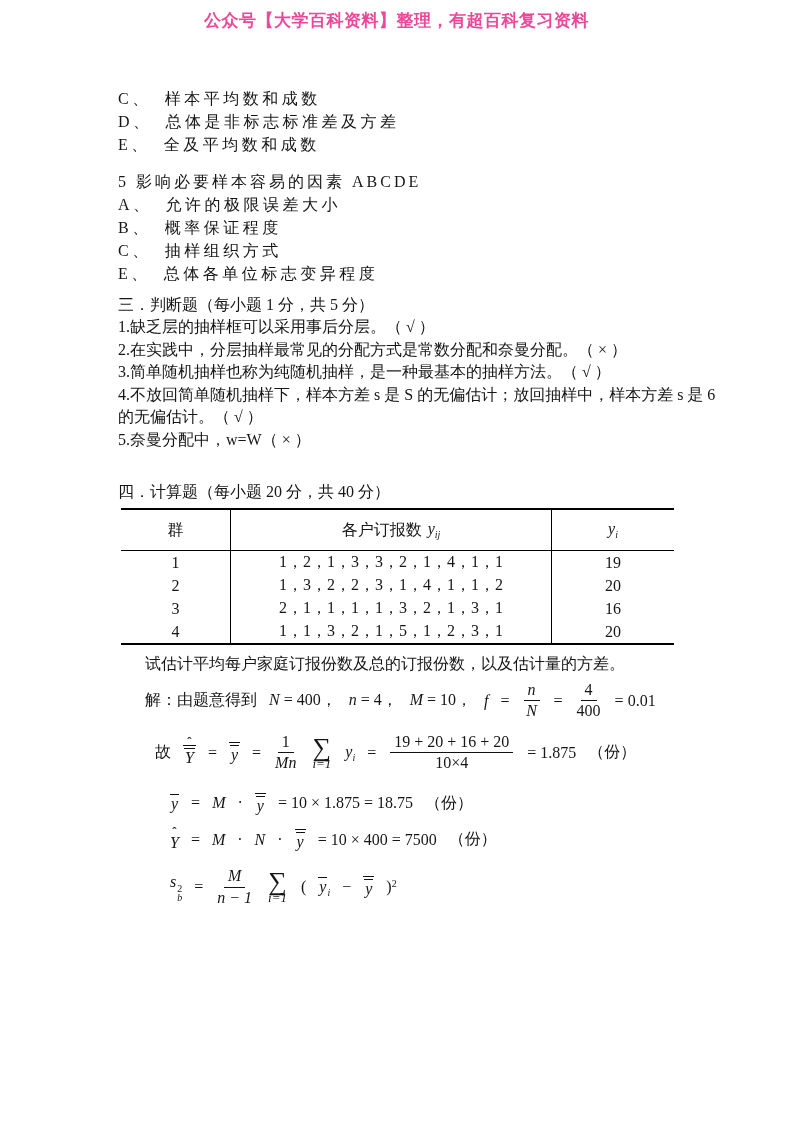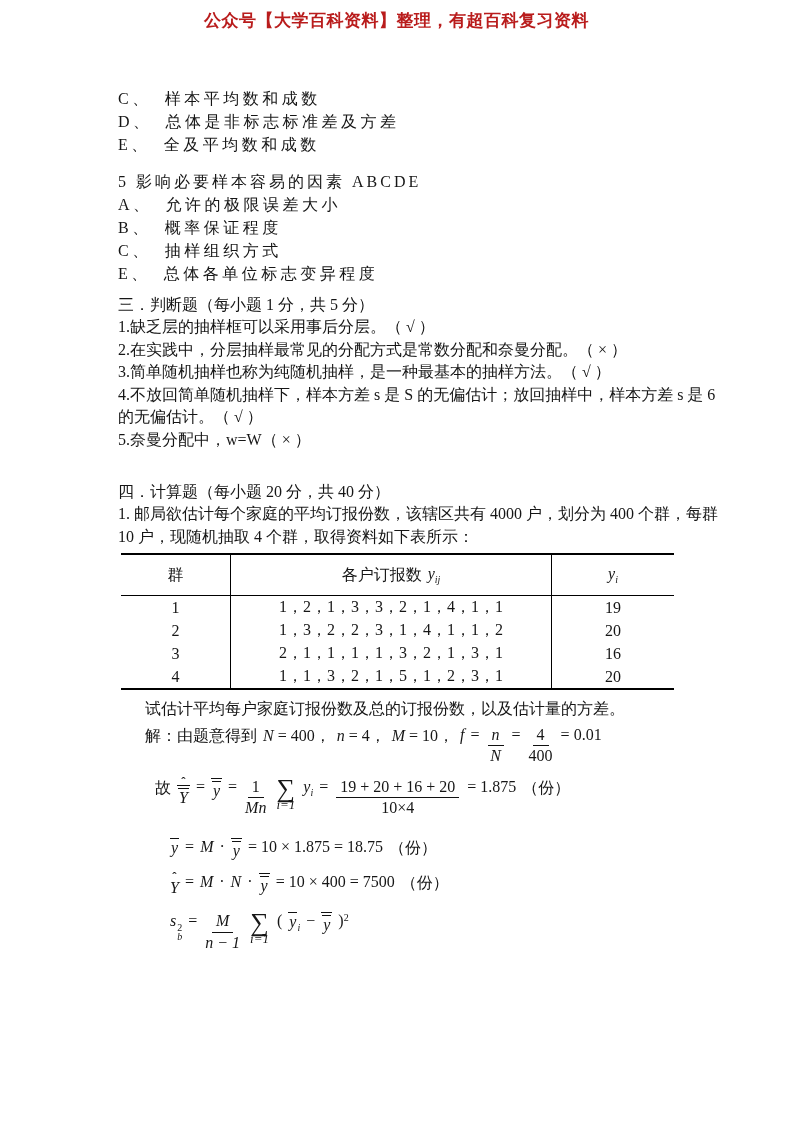--- a/index.html
+++ b/index.html
@@ -1,18 +1,18 @@
 <!DOCTYPE html>
 <html><head>
 <meta charset="utf-8">
 <style>
   html,body{margin:0;padding:0;background:#ffffff;}
   body{width:793px;height:1122px;font-family:"Liberation Serif","DejaVu Serif",serif;color:#161616;}
   .page{position:relative;width:793px;height:1122px;overflow:hidden;background:#fff;}
-  .doc-header{padding-top:9px;text-align:center;font-size:17px;font-weight:600;color:#b91c1c;letter-spacing:0.5px;}
+  .doc-header{padding-top:9px;text-align:center;font-size:17px;font-weight:600;color:#ec4899;letter-spacing:0.5px;}
   .content{padding:0 58px 0 118px;}
   
   .opt-block{margin:0;}
   .cde-block{margin-top:55px;}
   .opt-line{font-size:16px;line-height:23px;letter-spacing:3.5px;white-space:nowrap;}
   .opt-label{margin-right:13px;}
   .q5-title{margin-top:14px;font-size:16px;line-height:23px;letter-spacing:3px;}
   
   .judge-title{margin-top:8px;font-size:16px;line-height:23px;}
   .judge-item{font-size:16px;line-height:22.5px;}
@@ -24,21 +24,21 @@
   .data-table{border-top:2px solid #000;border-bottom:2px solid #000;}
   .data-table thead tr{border-bottom:1.5px solid #000;}
   .data-table th,.data-table td{text-align:center;font-weight:normal;padding:0;font-size:16px;}
   .data-table th{height:40px;}
   .data-table td{height:23px;}
   .data-table th:nth-child(1),.data-table td:nth-child(1){border-right:1.5px solid #000;width:109px;}
   .data-table th:nth-child(2),.data-table td:nth-child(2){border-right:1.5px solid #000;width:320px;}
   .data-table th:nth-child(3),.data-table td:nth-child(3){width:122px;}
   
   .var{font-style:italic;}
-  .math-row{display:flex;gap:6px;font-size:16px;}
+  .math-row{display:flex;align-items:center;gap:12px;font-size:16px;}
   .ask-line{margin-top:7px;padding-left:27px;font-size:16px;line-height:23px;}
   .solve-row{margin-top:6px;padding-left:27px;}
   .f1-row{margin-top:12px;padding-left:37px;}
   .f2-row{margin-top:20px;padding-left:52px;}
   .f3-row{margin-top:14px;padding-left:52px;}
   .f4-row{margin-top:16px;padding-left:52px;}
   .frac{display:inline-flex;flex-direction:column;align-items:center;text-align:center;margin:0 2px;line-height:1.15;}
   .frac .fn{padding:0 4px 1px;border-bottom:1.2px solid #111;}
   .frac .fd{padding-top:1px;}
   .sum{display:inline-flex;flex-direction:column;align-items:center;margin:0 2px;}
@@ -92,21 +92,20 @@
     </div>
 
     <div class="judge-title">三．判断题（每小题 1 分，共 5 分）</div>
     <div class="judge-item">1.缺乏层的抽样框可以采用事后分层。（ √ ）</div>
     <div class="judge-item">2.在实践中，分层抽样最常见的分配方式是常数分配和奈曼分配。（ × ）</div>
     <div class="judge-item">3.简单随机抽样也称为纯随机抽样，是一种最基本的抽样方法。（ √ ）</div>
     <div class="judge-item">4.不放回简单随机抽样下，样本方差 s 是 S 的无偏估计；放回抽样中，样本方差 s 是 6 的无偏估计。（ √ ）</div>
     <div class="judge-item">5.奈曼分配中，w=W（ × ）</div>
 
     <div class="calc-title">四．计算题（每小题 20 分，共 40 分）</div>
-    <div class="problem-text">1. 邮局欲估计每个家庭的平均订报份数，该辖区共有 4000 户，划分为 400 个群，每群 10 户，现随机抽取 4 个群，取得资料如下表所示：</div>
 
     <table class="data-table">
       <thead>
         <tr>
           <th><span>群</span></th>
           <th>
             <span class="th-inner">
                 <span>各户订报数</span>
                 <span><span class="var">y</span><sub class="msub">ij</sub></span>
               </span>

